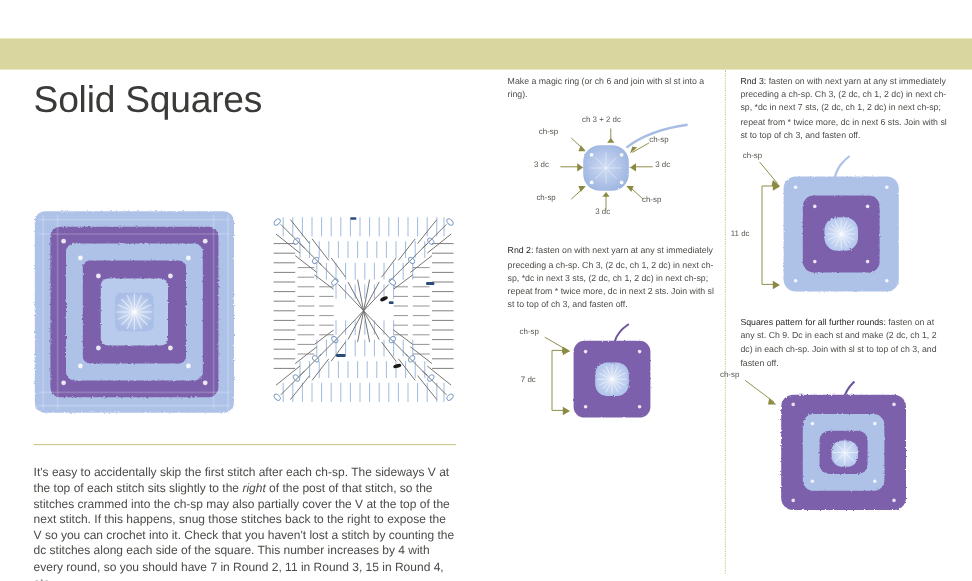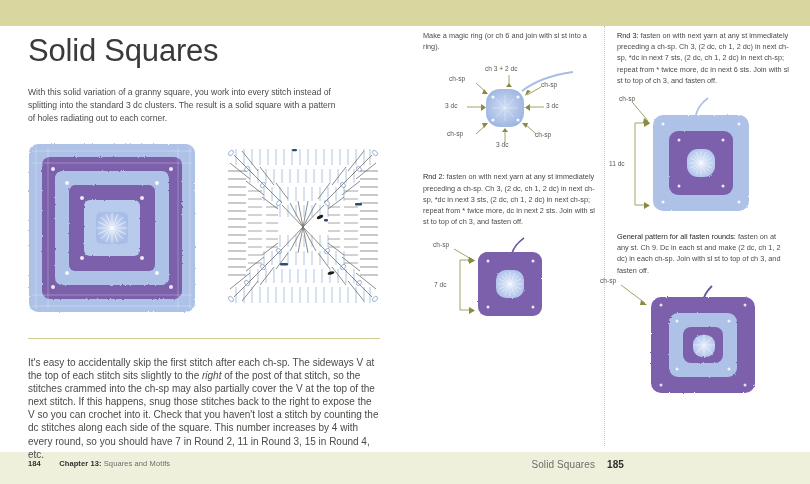--- a/index.html
+++ b/index.html
@@ -2,21 +2,21 @@
 <html><head>
 <meta charset="utf-8">
 <style>
   html,body{margin:0;padding:0;background:#ffffff;}
   body{
     width:810px;height:484px;overflow:hidden;
     font-family:"Liberation Sans","DejaVu Sans",sans-serif;
     color:#3a3a38;
     position:relative;
   }
-  .page{position:absolute;inset:0;background:#ffffff;}
+  .page{position:absolute;inset:0;background:#ffffff;margin-top:32px;}
 
   
   .band-top{position:absolute;left:0;top:0;width:810px;height:26px;background:#d9d79f;}
   .band-bottom{position:absolute;left:0;top:452px;width:810px;height:32px;background:#eef0dc;}
 
   
   .footer{position:absolute;top:452px;left:0;width:652px;height:32px;}
   .footer-left{position:absolute;left:28px;top:7px;font-size:7.5px;letter-spacing:.1px;}
   .footer-right{position:absolute;right:28px;top:7px;font-size:10px;letter-spacing:.1px;text-align:right;}
   .pg-num{font-weight:bold;color:#2e2e2c;}
@@ -59,21 +59,20 @@
 </head>
 <body>
 
 <div class="page">
 
   <div class="band-top"></div>
   <div class="band-bottom"></div>
 
   <div class="col-left">
     <h1 class="page-title">Solid Squares</h1>
-    <p class="intro">With this solid variation of a granny square, you work into every stitch instead of splitting into the standard 3 dc clusters. The result is a solid square with a pattern of holes radiating out to each corner.</p>
   </div>
 
   <div class="figs">
 
     <svg class="swatch-main" viewBox="0 0 168 170" width="168" height="170" role="img">
       <defs>
         <radialGradient id="ctr" cx="50%" cy="50%" r="50%">
           <stop offset="0%" stop-color="#dbe6f7"></stop>
           <stop offset="55%" stop-color="#bfd0ee"></stop>
           <stop offset="100%" stop-color="#a9bee6"></stop>
@@ -569,21 +568,21 @@
             <path d="M27 23 L33 28 L26 28" fill="#8a8a43" stroke="none"></path>
           <path d="M18 28 L31 28 M18 28 L18 110 M18 110 L31 110"></path>
           <path d="M27 25 L33 28.5 L27 32" fill="#8a8a43" stroke="none"></path>
           <path d="M27 107 L33 110.5 L27 114" fill="#8a8a43" stroke="none"></path>
         </g>
       </svg>
       <span class="cap" style="left:2px;top:0px;">ch-sp</span>
       <span class="cap" style="left:-8px;top:65px;">11 dc</span>
     </div>
 
-    <p class="body" style="margin-top:8px;"><b>General pattern for all fasten rounds:</b><span> fasten on at any st. Ch 9. Dc in each st and make (2 dc, ch 1, 2 dc) in each ch-sp. Join with sl st to top of ch 3, and fasten off.</span></p>
+    <p class="body" style="margin-top:8px;"><b>Squares pattern for all further rounds:</b><span> fasten on at any st. Ch 9. Dc in each st and make (2 dc, ch 1, 2 dc) in each ch-sp. Join with sl st to top of ch 3, and fasten off.</span></p>
 
     <div class="figblock" style="height:110px;margin-top:6px;">
       <svg width="172" height="110" viewBox="0 0 172 110">
         <defs>
           <radialGradient id="rgc" cx="50%" cy="50%" r="50%">
             <stop offset="0%" stop-color="#e2ecfa"></stop>
               <stop offset="100%" stop-color="#b6c8ed"></stop>
           </radialGradient>
           <filter id="rgn">
               <feTurbulence type="fractalNoise" baseFrequency="0.65" numOctaves="2" result="n"></feTurbulence>

